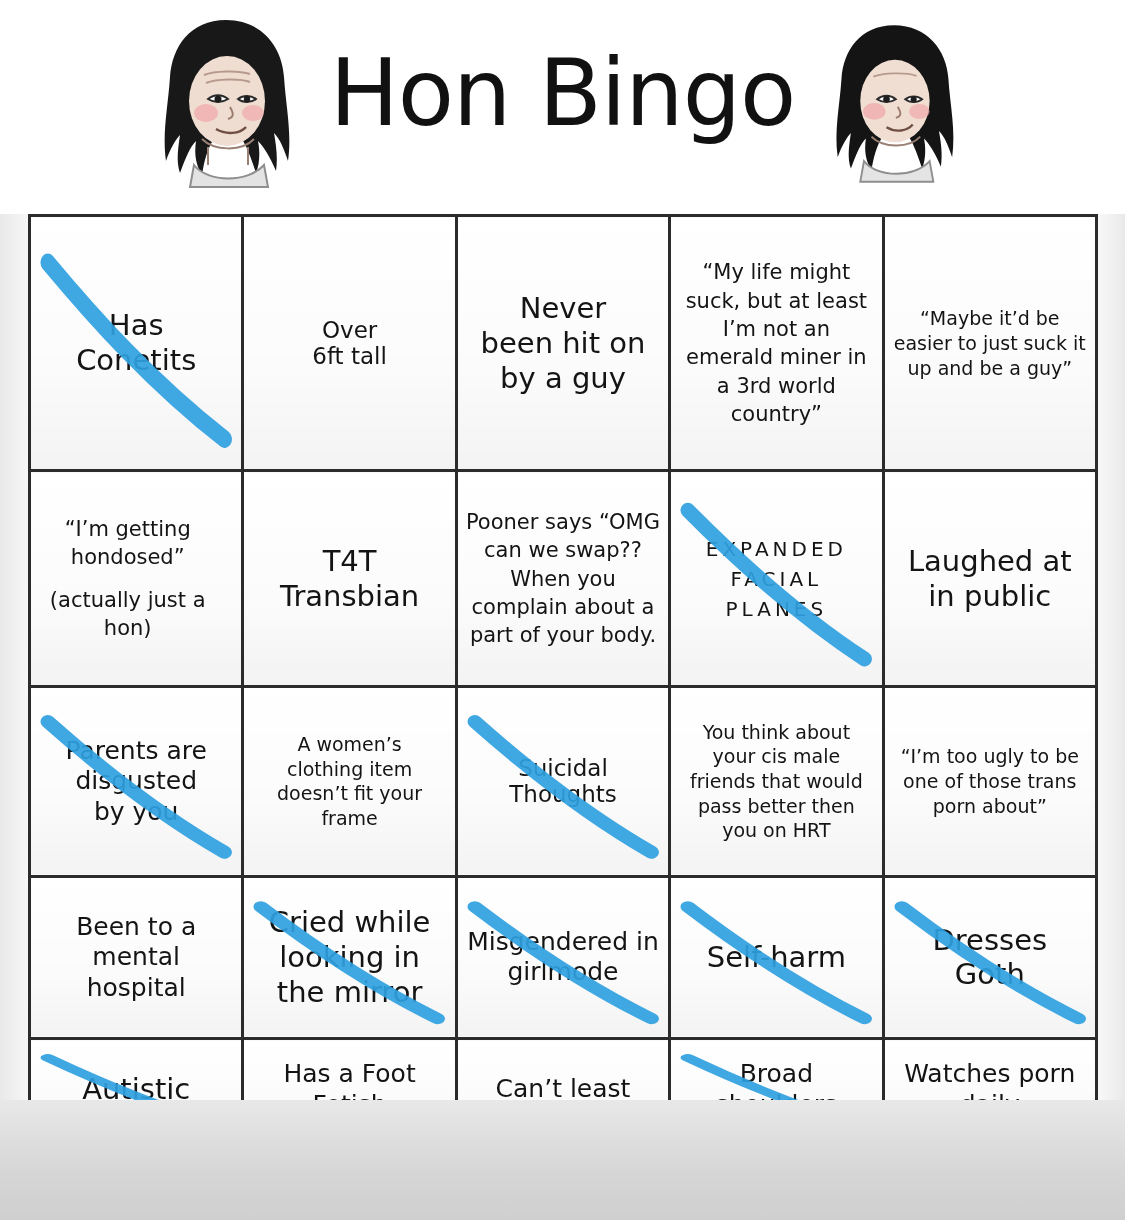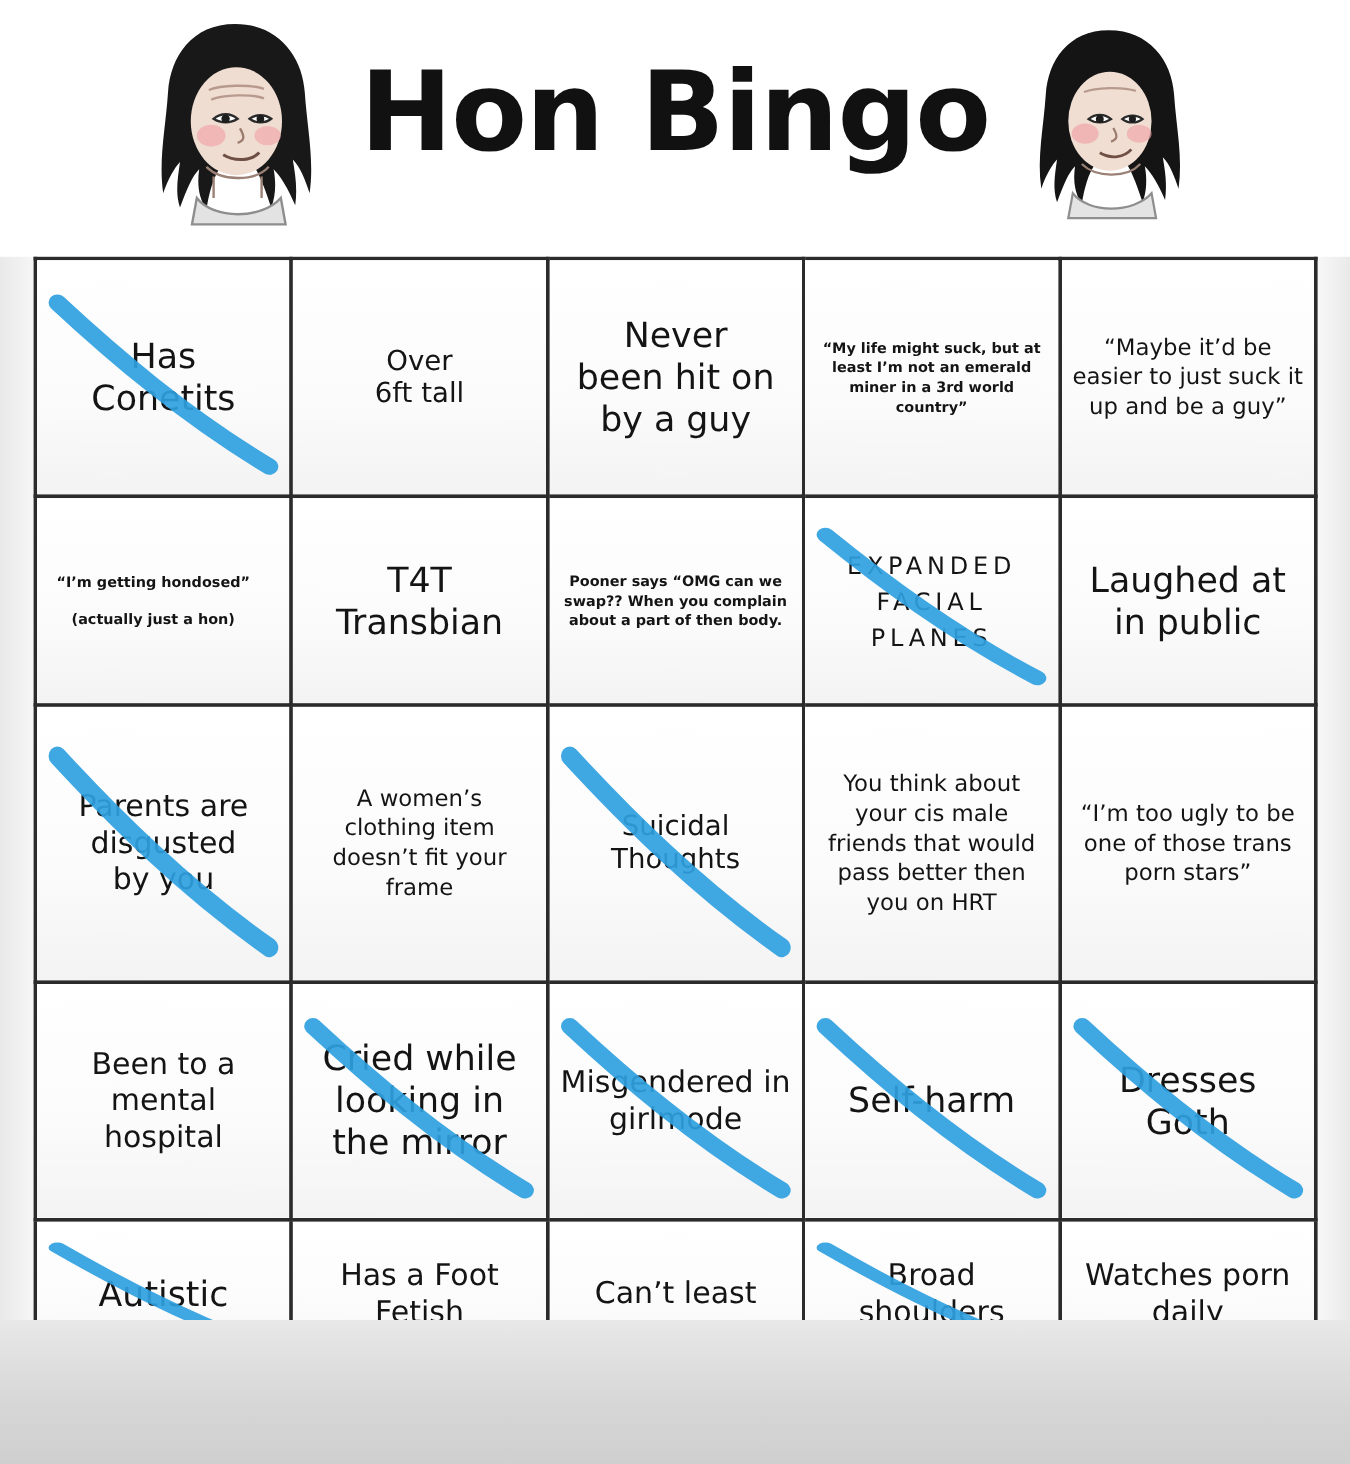--- a/index.html
+++ b/index.html
@@ -26,21 +26,21 @@
     position: relative;
     height: 205px;
     display: flex;
     align-items: center;
     justify-content: center;
     background: #ffffff;
   }
   .title {
     font-family: "DejaVu Sans", sans-serif;
     font-size: 92px;
-    font-weight: 700;
+    font-weight: 400;
     letter-spacing: -1px;
     color: #111111;
     line-height: 1;
     margin: 0 24px;
     padding-bottom: 18px;
   }
 
   .hon-face {
     width: 160px;
     height: 175px;
@@ -79,21 +79,21 @@
     font-family: "DejaVu Sans", sans-serif;
     color: #141414;
     line-height: 1.18;
     display: block;
   }
   
   .s-xl { font-size: 23px; font-weight: 400; line-height: 1.15; }
   .s-lg { font-size: 29px; font-weight: 400; line-height: 1.2; }
   .s-md { font-size: 25px; font-weight: 400; line-height: 1.22; }
   .s-sm { font-size: 19px; font-weight: 400; line-height: 1.3; }
-  .s-xs { font-size: 12px; font-weight: 700; line-height: 1.35; }
+  .s-xs { font-size: 21px; font-weight: 400; line-height: 1.35; }
   .s-spaced { font-size: 20px; letter-spacing: 4px; line-height: 1.5; }
   .two-para p { margin: 0 17px 14px 0; }
   .two-para p:last-child { margin-bottom: 0; }
 
   
   .mark {
     position: absolute;
     left: 0; top: 0;
     width: 100%; height: 100%;
     pointer-events: none;
@@ -212,21 +212,21 @@
             <td>
               <span class="cell-text s-xs two-para">
                 <p>“I’m getting hondosed”</p>
                 <p>(actually just a hon)</p>
               </span>
             </td>
             <td>
               <span class="cell-text s-lg">T4T<br>Transbian</span>
             </td>
             <td>
-              <span class="cell-text s-xs">Pooner says “OMG can we swap?? When you complain about a part of then body.</span>
+              <span class="cell-text s-xs">Pooner says “OMG can we swap?? When you complain about a part of your body.</span>
             </td>
             <td>
               <span class="cell-text s-spaced">EXPANDED<br>FACIAL<br>PLANES</span>
               <div class="mark">
                 <svg viewBox="0 0 100 100" preserveAspectRatio="none">
                   <path d="M8 18 C30 40 58 66 92 88" stroke="#2f9fe0"></path>
                 </svg>
               </div>
             </td>
             <td>
@@ -250,21 +250,21 @@
               <div class="mark">
                 <svg viewBox="0 0 100 100" preserveAspectRatio="none">
                   <path d="M8 18 C30 40 58 66 92 88" stroke="#2f9fe0"></path>
                 </svg>
               </div>
             </td>
             <td>
               <span class="cell-text s-sm">You think about your cis male friends that would pass better then you on HRT</span>
             </td>
             <td>
-              <span class="cell-text s-sm">“I’m too ugly to be one of those trans porn stars”</span>
+              <span class="cell-text s-sm">“I’m too ugly to be one of those trans porn about”</span>
             </td>
           </tr>
           <tr>
             <td>
               <span class="cell-text s-md">Been to a<br>mental<br>hospital</span>
             </td>
             <td>
               <span class="cell-text s-lg">Cried while<br>looking in<br>the mirror</span>
               <div class="mark">
                 <svg viewBox="0 0 100 100" preserveAspectRatio="none">

